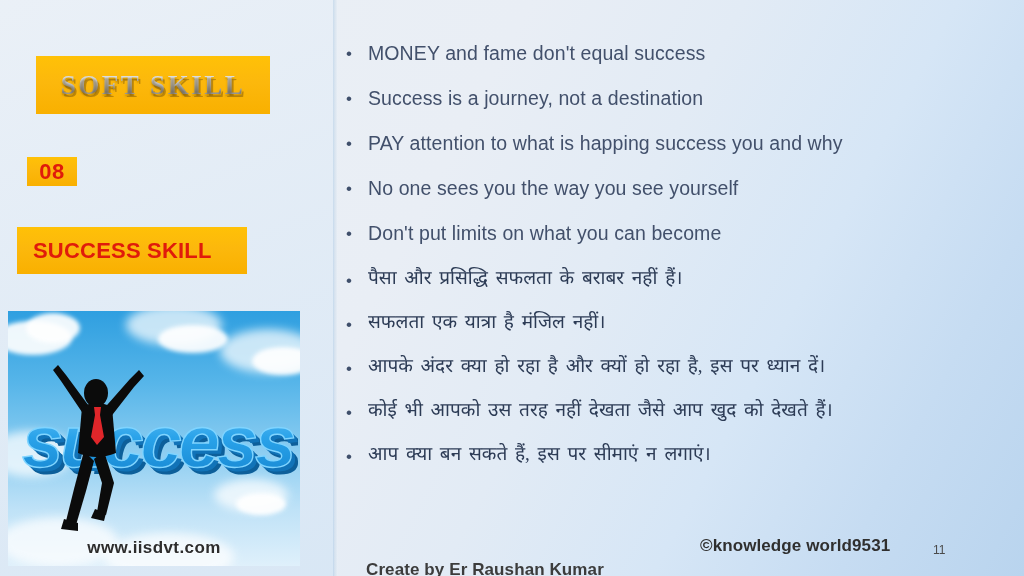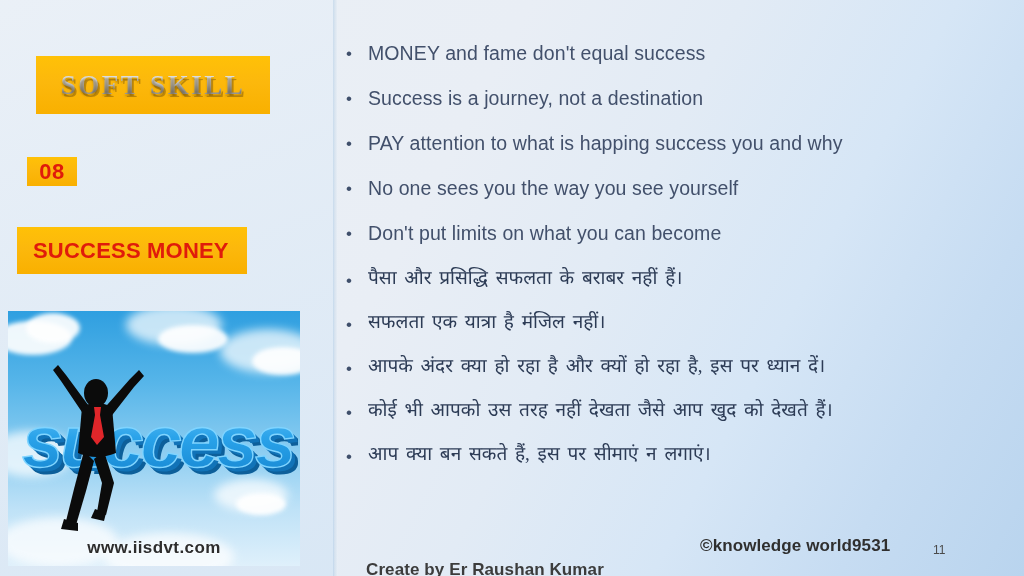--- a/index.html
+++ b/index.html
@@ -177,21 +177,21 @@
   <div class="gold" id="soft-skill-box">
     <div id="soft-skill-shadow">SOFT SKILL</div>
     <div id="soft-skill-text">SOFT SKILL</div>
   </div>
 
   <div class="gold" id="number-box">
     <div id="number-text">08</div>
   </div>
 
   <div class="gold" id="tips-box">
-    <div id="tips-text">SUCCESS MONEY</div>
+    <div id="tips-text">SUCCESS SKILL</div>
   </div>
 
   <div id="success-pic">
 
     <div class="cloud" style="left:-14px; top:10px;  width:78px;  height:34px;"></div>
     <div class="cloud" style="left:18px;  top:2px;   width:54px;  height:30px;"></div>
     <div class="cloud soft" style="left:118px; top:-6px;  width:96px;  height:40px;"></div>
     <div class="cloud" style="left:150px; top:14px;  width:70px;  height:28px;"></div>
     <div class="cloud soft" style="left:212px; top:18px;  width:96px;  height:44px;"></div>
     <div class="cloud" style="left:244px; top:36px;  width:62px;  height:28px;"></div>

